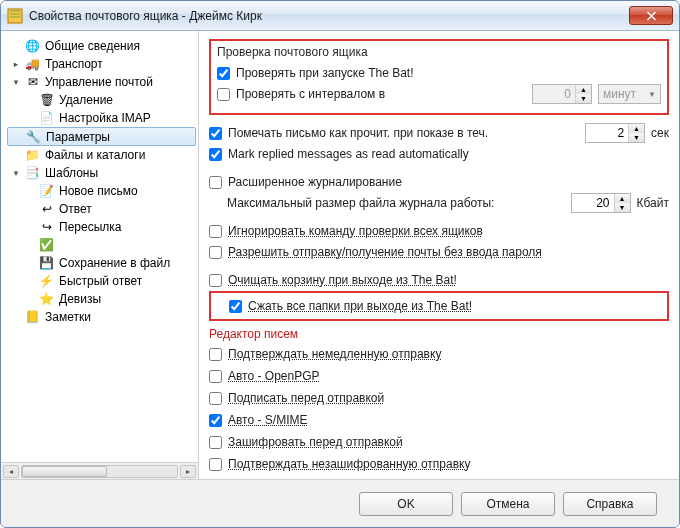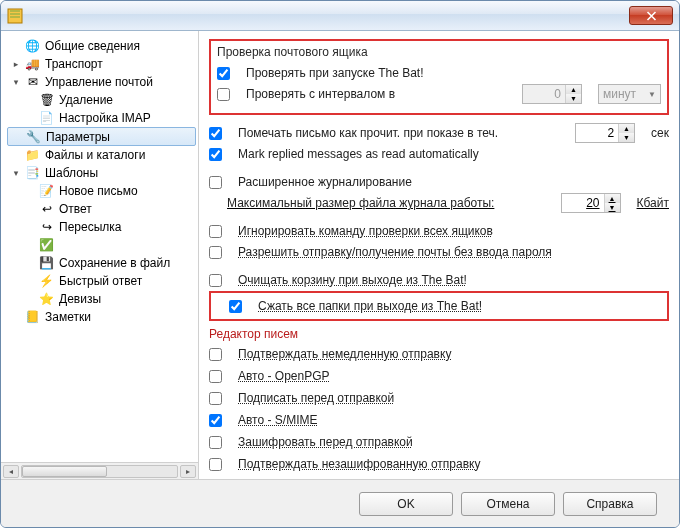--- a/index.html
+++ b/index.html
@@ -98,21 +98,21 @@
     padding: 4px 6px 8px 6px;
     margin-bottom: 8px;
   }
   .group-title {
     color: #2a2a2a;
     margin-bottom: 4px;
   }
   .row {
     display: flex; align-items:center;
     min-height: 20px;
-    gap: 16px;
+    gap: 6px;
     margin: 1px 0;
   }
   input[type=checkbox] {
     width:13px;height:13px;margin:0;
   }
   .lbl { color:#222; }
   .dashed { text-decoration: underline; text-decoration-style: dotted; }
   .spinbox {
     display:inline-flex; align-items:stretch;
     border:1px solid #b5b5b5; height:20px; background:#fff;
@@ -127,21 +127,21 @@
     border-left:1px solid #cfcfcf;
   }
   .spinbtns div { flex:1; font-size:7px; display:flex;align-items:center;justify-content:center; background:linear-gradient(#f6f6f6,#e2e2e2); }
   .combobox {
     display:inline-flex; align-items:center;
     border:1px solid #b5b5b5; height:20px; background:#f0f0f0; color:#9a9a9a;
     padding:0 4px; gap:12px;
   }
   .combobox .dd { font-size:8px; color:#777; }
   .sec-label { margin: 6px 0 2px 0; color:#b91c1c; }
-  .indent { padding-left: 18px; text-decoration: underline; }
+  .indent { padding-left: 18px; }
   .two-col {
     display:grid;
     grid-template-columns: 1fr;
     column-gap: 12px;
   }
   
   .buttons {
     height: 48px;
     border-top: 1px solid #d0d0d0;
     background: #f0f0f0;
@@ -159,20 +159,21 @@
 </head>
 <body>
 
 <div class="titlebar">
   <span class="tb-icon">
     <svg viewBox="0 0 16 16">
         <rect x="1" y="1" width="14" height="14" fill="#f6c646" stroke="#b07a00"></rect>
         <path d="M3 3h10M3 6h10M3 9h10" stroke="#7a4"></path>
       </svg>
   </span>
+  <span class="tb-title">Свойства почтового ящика - Джеймс Кирк</span>
   <div class="close">
     <svg width="11" height="10" viewBox="0 0 10 10">
         <path d="M1 1l8 8M9 1l-8 8" stroke="#fff" stroke-width="1.6"></path>
       </svg>
   </div>
 </div>
 
 <div class="client">
 
   <div class="leftcol">

